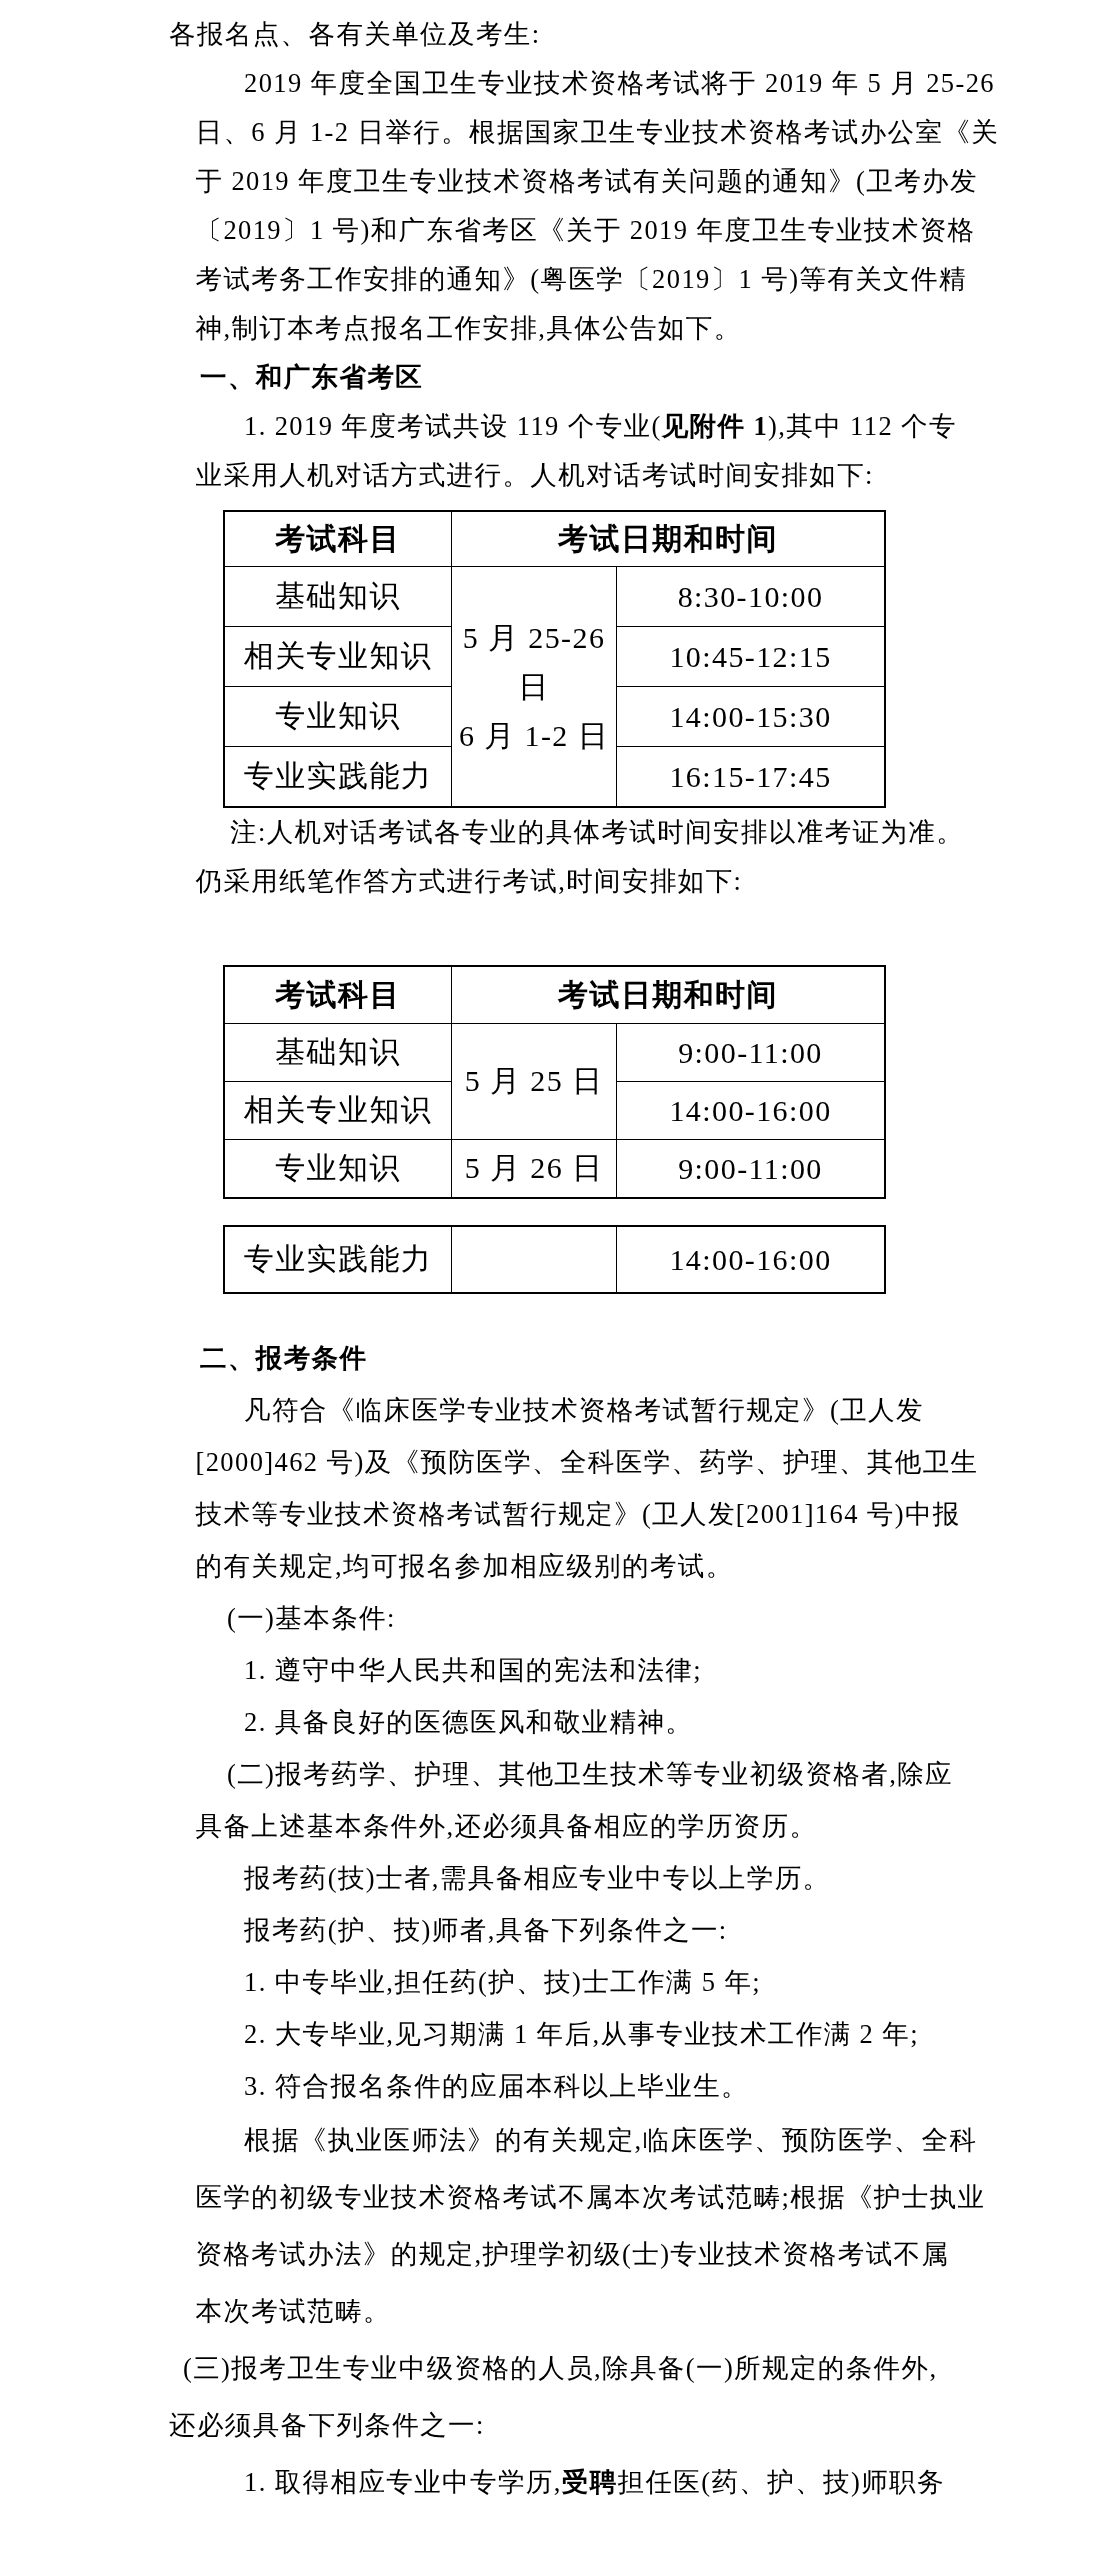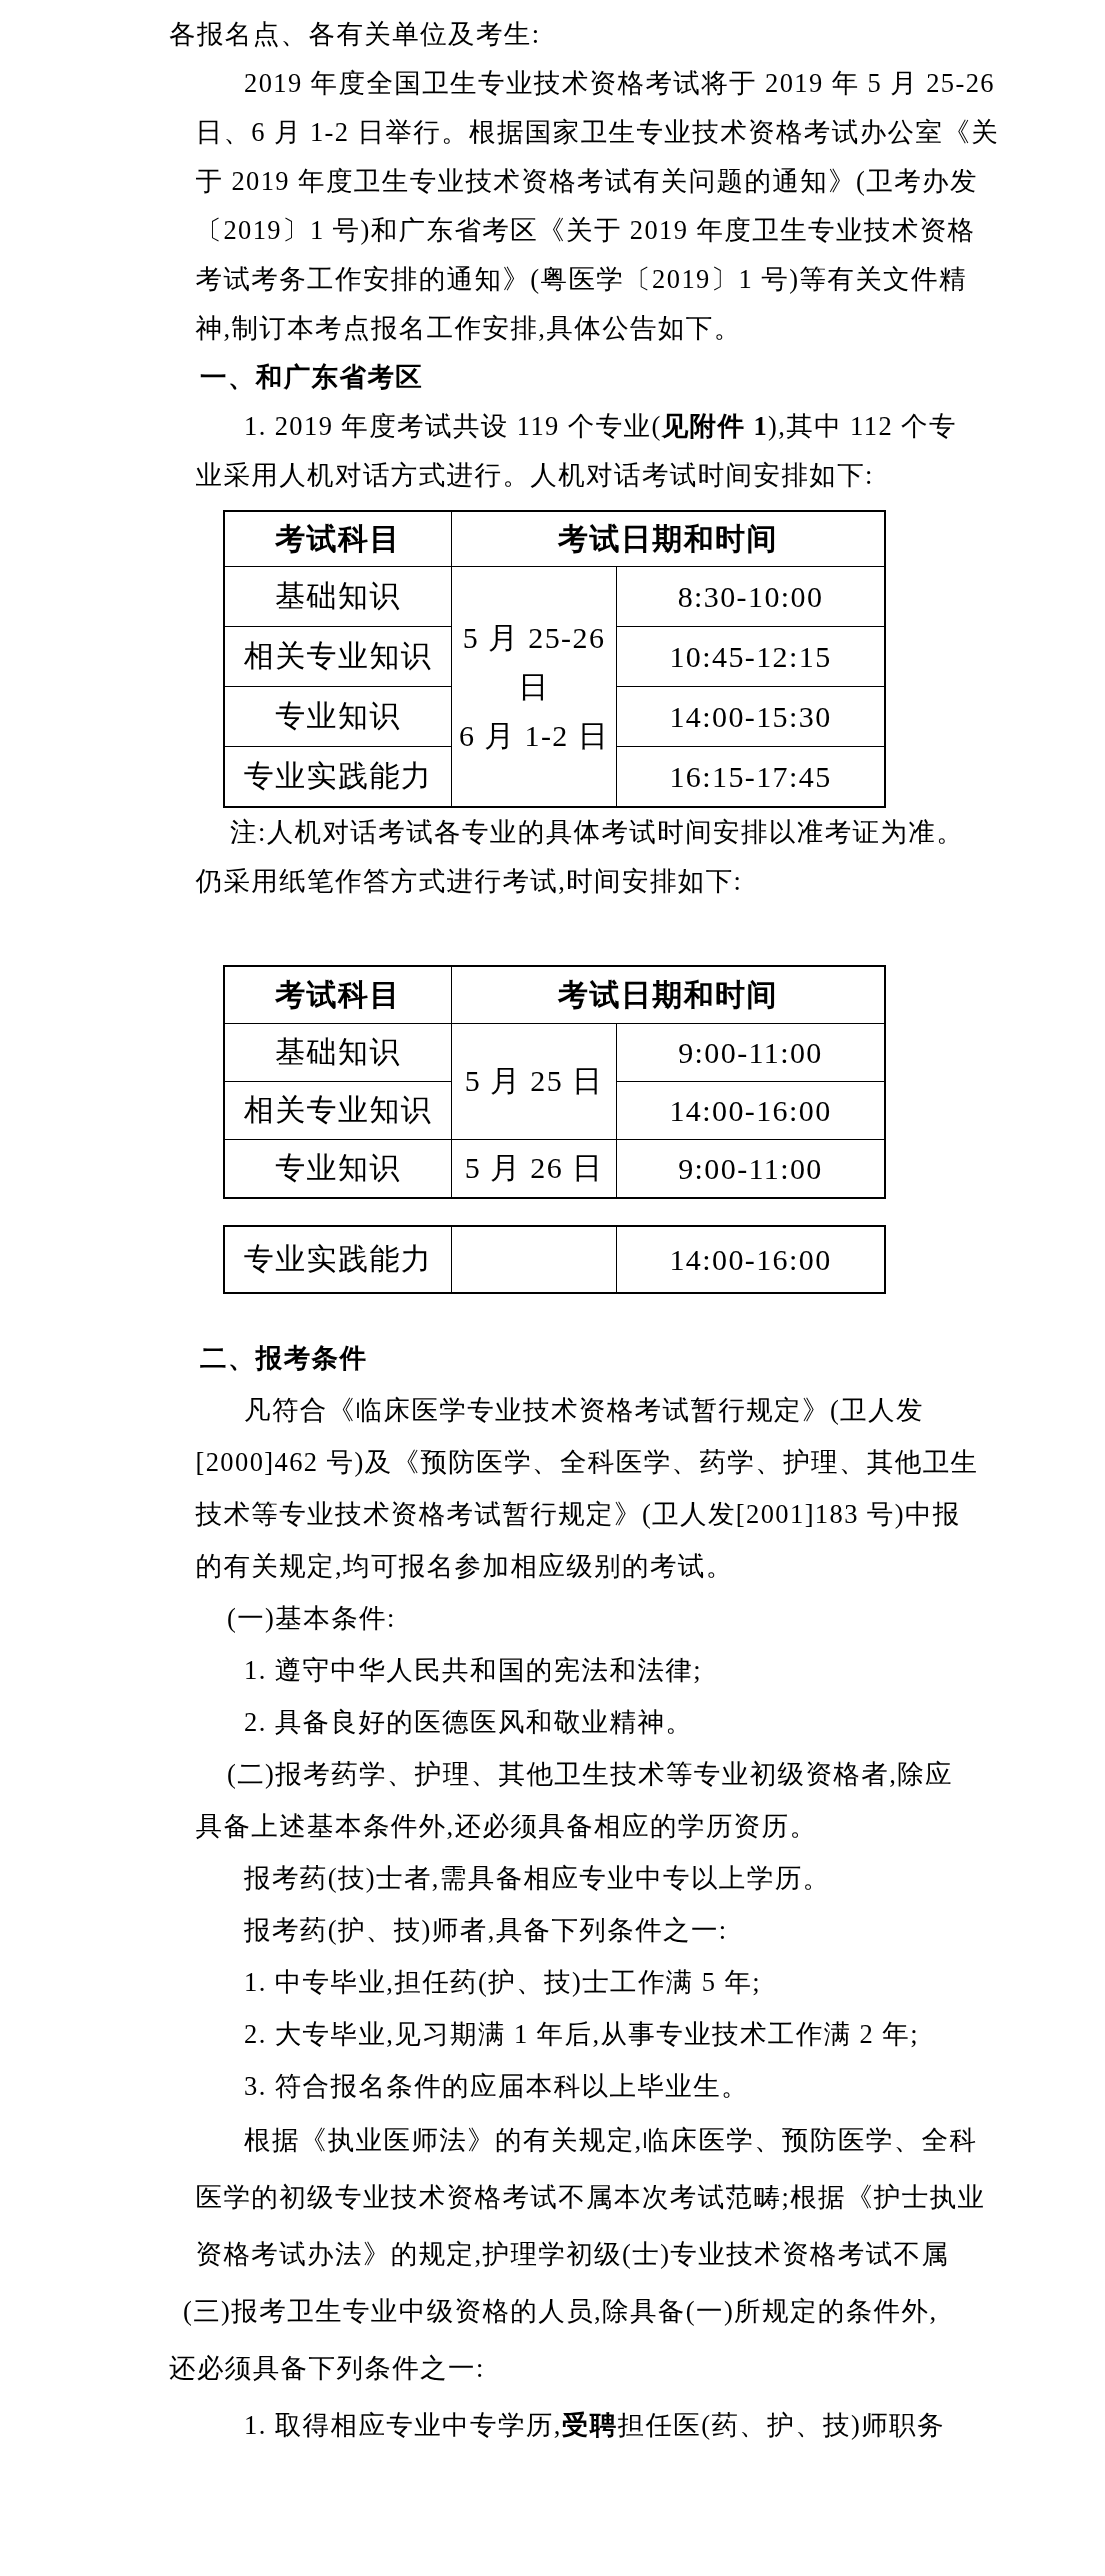--- a/index.html
+++ b/index.html
@@ -136,37 +136,38 @@
       <td class="c1">专业实践能力</td>
       <td class="c2"></td>
       <td class="c3">14:00-16:00</td>
     </tr>
   </tbody>
     </table>
 
   <div class="ln lh74 ih sec2-head">二、报考条件</div>
   <div class="ln lh74 i2">凡符合《临床医学专业技术资格考试暂行规定》(卫人发</div>
   <div class="ln lh74 i1">[2000]462 号)及《预防医学、全科医学、药学、护理、其他卫生</div>
-  <div class="ln lh74 i1">技术等专业技术资格考试暂行规定》(卫人发[2001]183 号)中报</div>
+  <div class="ln lh74 i1">技术等专业技术资格考试暂行规定》(卫人发[2001]164 号)中报</div>
   <div class="ln lh74 i1">的有关规定,均可报名参加相应级别的考试。</div>
 
   <div class="ln lh74 i2a">(一)基本条件:</div>
   <div class="ln lh74 i2">1. 遵守中华人民共和国的宪法和法律;</div>
   <div class="ln lh74 i2">2. 具备良好的医德医风和敬业精神。</div>
 
   <div class="ln lh74 i2a">(二)报考药学、护理、其他卫生技术等专业初级资格者,除应</div>
   <div class="ln lh74 i1">具备上述基本条件外,还必须具备相应的学历资历。</div>
   <div class="ln lh74 i2">报考药(技)士者,需具备相应专业中专以上学历。</div>
   <div class="ln lh74 i2">报考药(护、技)师者,具备下列条件之一:</div>
   <div class="ln lh74 i2">1. 中专毕业,担任药(护、技)士工作满 5 年;</div>
   <div class="ln lh74 i2">2. 大专毕业,见习期满 1 年后,从事专业技术工作满 2 年;</div>
   <div class="ln lh74 i2">3. 符合报名条件的应届本科以上毕业生。</div>
 
   <div class="ln lh82 i2">根据《执业医师法》的有关规定,临床医学、预防医学、全科</div>
   <div class="ln lh82 i1">医学的初级专业技术资格考试不属本次考试范畴;根据《护士执业</div>
   <div class="ln lh82 i1">资格考试办法》的规定,护理学初级(士)专业技术资格考试不属</div>
+  <div class="ln lh82 i1">本次考试范畴。</div>
 
   <div class="ln lh82 i3a">(三)报考卫生专业中级资格的人员,除具备(一)所规定的条件外,</div>
   <div class="ln lh82">还必须具备下列条件之一:</div>
   <div class="ln lh82 i2"><span>1. 取得相应专业中专学历,</span><span class="b">受聘</span><span>担任医(药、护、技)师职务</span></div>
 
 </div>
 
 
 </body></html>

